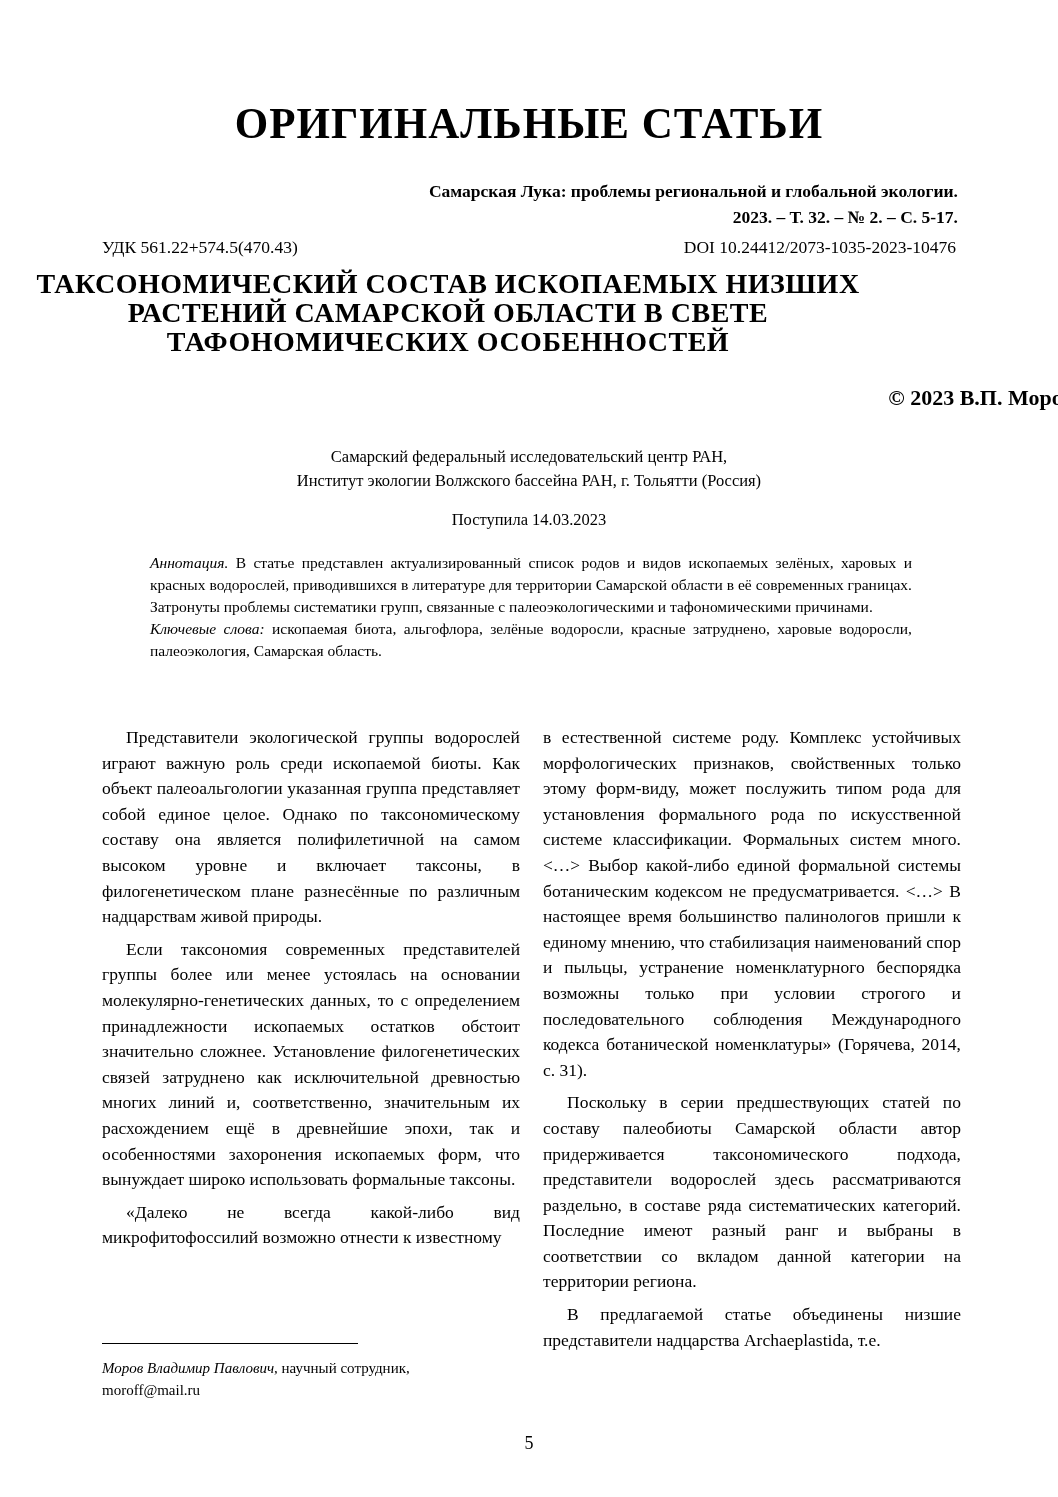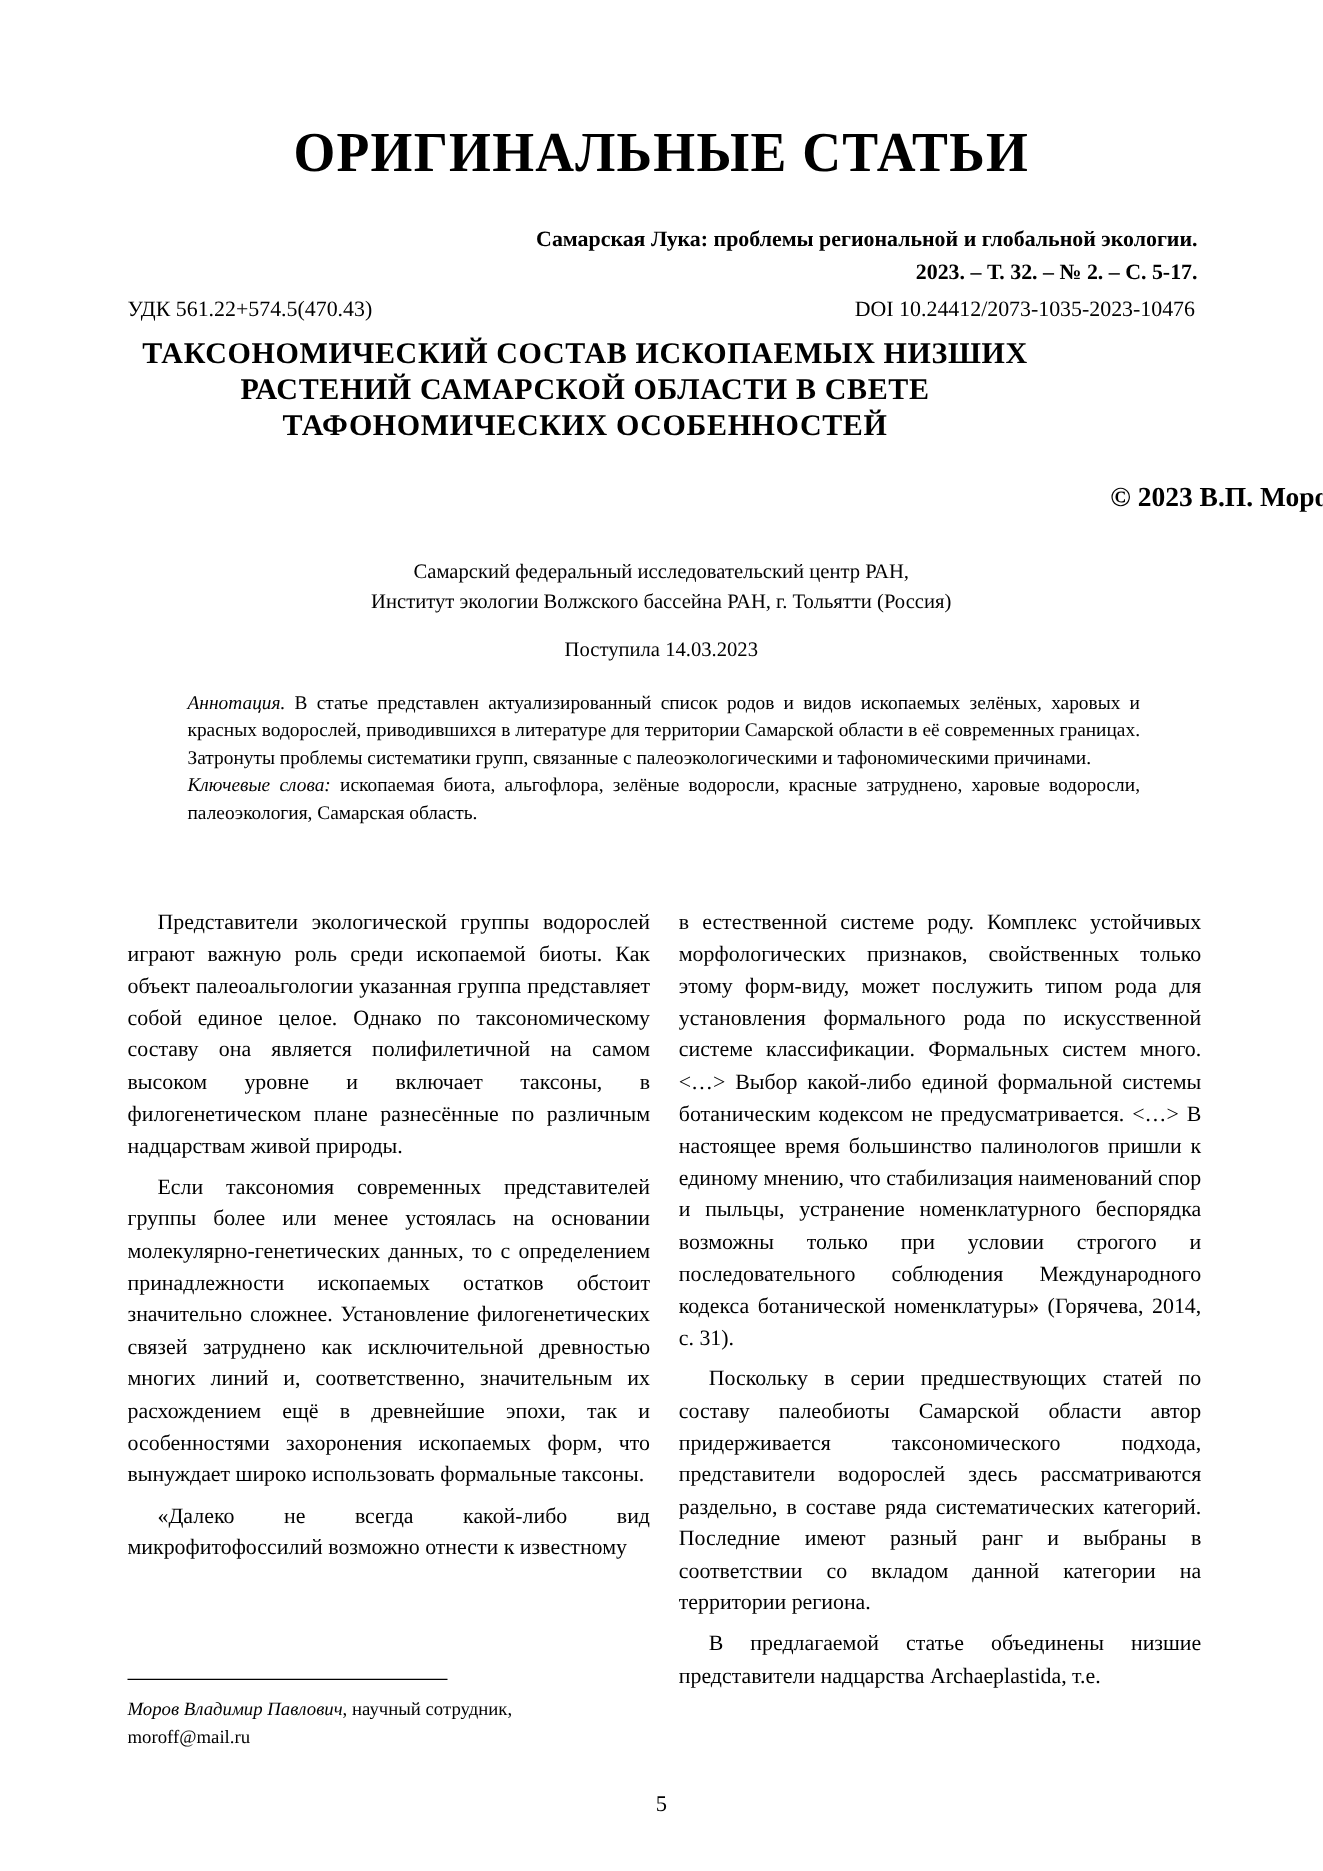--- a/index.html
+++ b/index.html
@@ -5,21 +5,21 @@
   html, body { margin: 0; padding: 0; background: #ffffff; }
   body { width: 1058px; height: 1497px; position: relative; overflow: hidden;
          font-family: "Liberation Serif", "DejaVu Serif", serif; color: #000; }
   .abs { position: absolute; }
   .section-title { left: 0; width: 1058px; top: 98px; text-align: center;
     font-size: 43px; font-weight: bold; letter-spacing: 1px; transform: scaleY(1.05); }
   .journal { right: 100px; top: 178px; text-align: right; font-size: 17.5px; font-weight: bold; line-height: 26px; }
   .udk { left: 102px; top: 237px; font-size: 17.5px; }
   .doi { right: 102px; top: 237px; font-size: 17.5px; font-weight: normal; }
   .art-title { left: 0; width: 896px; top: 269px; text-align: center;
-    font-size: 24px; font-weight: bold; line-height: 29px; letter-spacing: 0.5px; margin-left: 20px; }
+    font-size: 28px; font-weight: bold; line-height: 29px; letter-spacing: 0.5px; }
   .author { left: 16px; width: 1058px; top: 385px; text-align: right; font-size: 22px; font-weight: bold; }
   .affil { left: 0; width: 1058px; top: 445px; text-align: center; font-size: 16.5px; line-height: 24px; }
   .received { left: 0; width: 1058px; top: 510px; text-align: center; font-size: 16.5px; }
   .abstract { left: 150px; width: 762px; top: 552px; font-size: 15.5px; line-height: 22px; text-align: justify; }
   .abstract i { font-style: italic; }
   .col { width: 418px; font-size: 17.5px; line-height: 25.6px; text-align: justify; }
   .col p { margin: 0; text-indent: 24px; }
   .col p + p { margin-top: 7px; }
   .col-left { left: 102px; top: 725px; }
   .col-right { left: 543px; top: 725px; }

